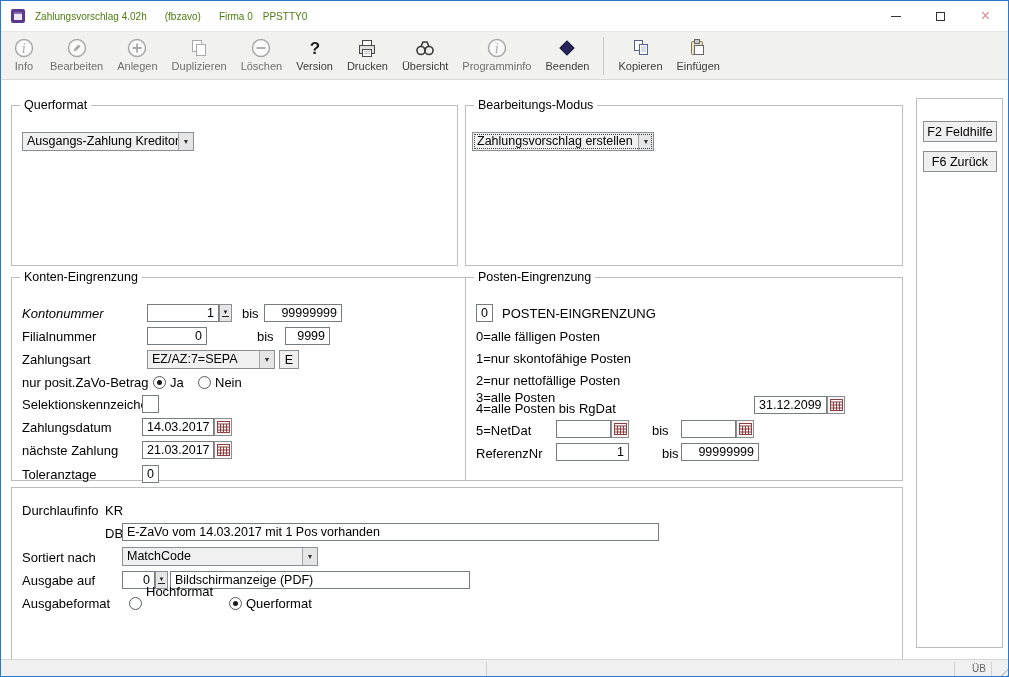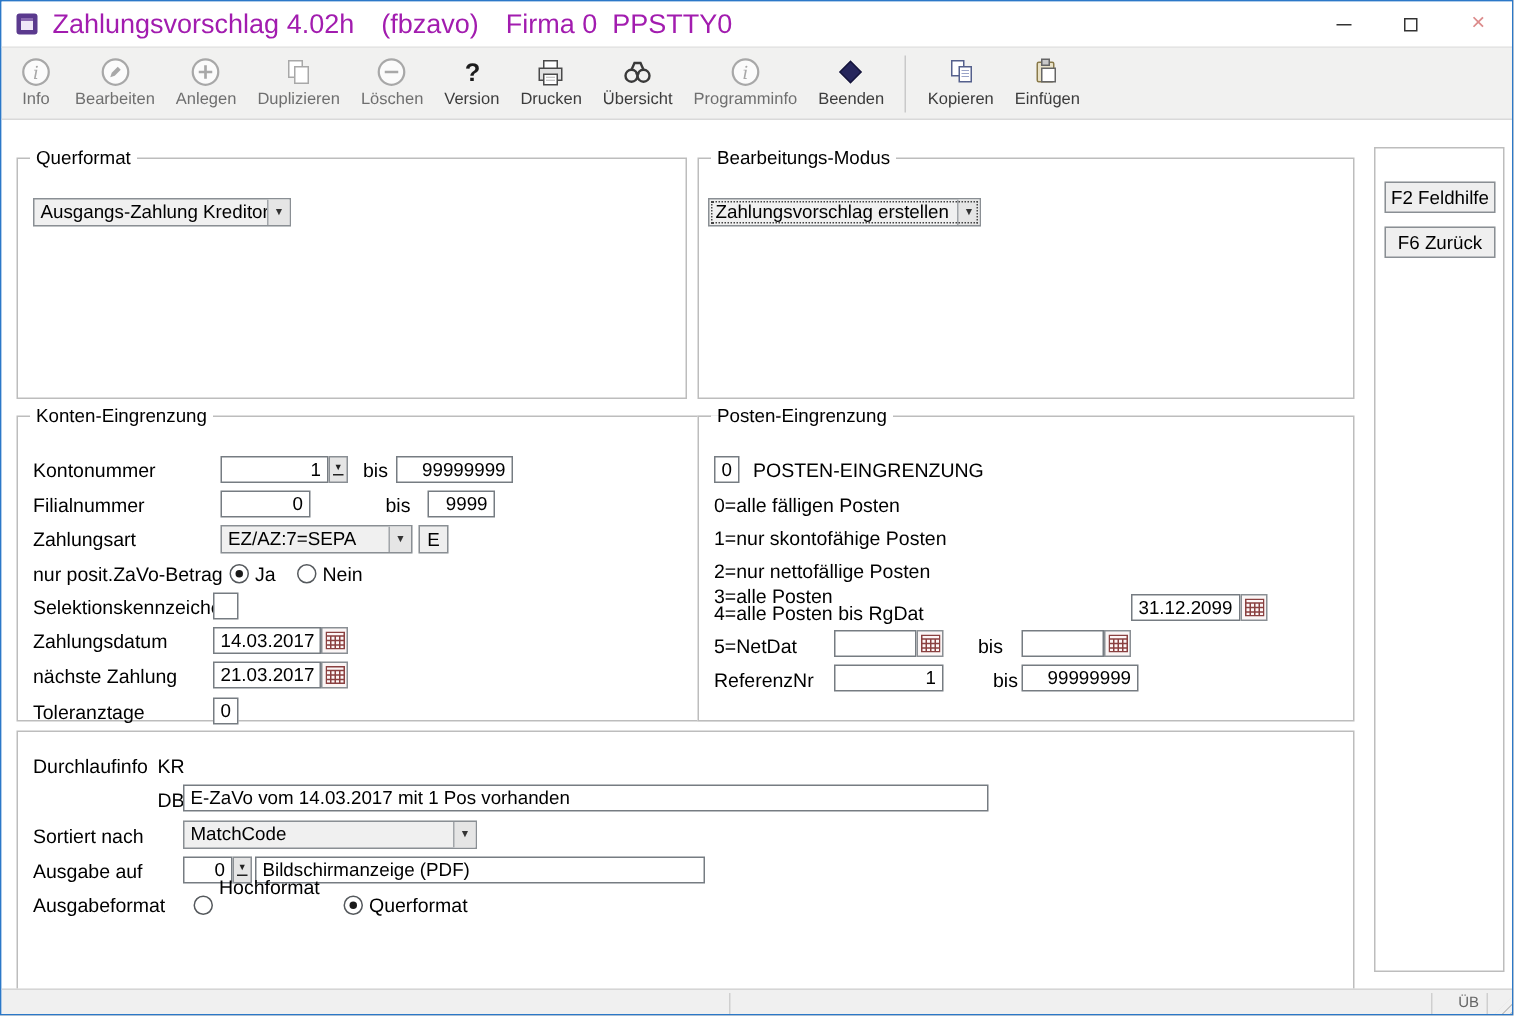--- a/index.html
+++ b/index.html
@@ -2,21 +2,21 @@
 <html><head>
 <meta charset="utf-8">
 <style>
   * { margin:0; padding:0; box-sizing:border-box; }
   body { width:1009px; height:677px; font-family:"Liberation Sans","DejaVu Sans",sans-serif; background:#9a9a9a; }
   .window { position:relative; width:1009px; height:677px; background:#fff; border:1px solid #2b78c8; overflow:hidden; }
 
   
   .titlebar { position:absolute; left:0; top:0; right:0; height:30px; background:#fff; display:flex; align-items:center; padding-left:9px; }
   .app-icon { width:16px; height:16px; margin-right:9px; flex:0 0 auto; }
-  .title-part { font-size:18px; color:#a21caf; margin-right:18px; white-space:nowrap; }
+  .title-part { font-size:10px; color:#4d7c0f; margin-right:18px; white-space:nowrap; }
   .title-part.small-gap { margin-right:10px; }
   .win-controls { margin-left:auto; display:flex; height:100%; }
   .win-btn { width:45px; height:100%; display:flex; align-items:center; justify-content:center; }
   .glyph-min { width:10px; height:1px; background:#333; display:block; }
   .glyph-max { width:9px; height:9px; border:1px solid #333; display:block; }
   .glyph-close { color:#dc8b8b; font-size:16px; line-height:16px; }
 
   
   .toolbar { position:absolute; left:0; top:30px; right:0; height:49px; background:#f1f1f0; border-top:1px solid #e4e4e4; border-bottom:1px solid #d9d9d9; display:flex; align-items:flex-start; padding:3px 4px 0 4px; }
   .tb-item { display:flex; flex-direction:column; align-items:center; padding:1px 7px; gap:0px; }
@@ -209,21 +209,21 @@
       <legend>Bearbeitungs-Modus</legend>
       <div class="combo focused" style="left:6px; top:20px; width:182px;">
         <span class="combo-text">Zahlungsvorschlag erstellen</span>
         <span class="combo-arrow">▼</span>
       </div>
     </fieldset>
 
     <fieldset class="gb" style="left:10px; top:190px; width:529px; height:211px;">
       <legend>Konten-Eingrenzung</legend>
 
-      <span class="lbl" style="left:10px; top:22px;">Kontonummer</span>
+      <span class="lbl" style="left:10px; top:22px;font-style:italic;">Kontonummer</span>
       <div class="tf num" style="left:135px; top:20px; width:72px;">1</div>
       <span class="spin" style="left:207px; top:20px;">
           <span class="spin-arrow">▼</span>
           <span class="spin-line"></span>
         </span>
       <span class="lbl" style="left:230px; top:22px;">bis</span>
       <div class="tf num" style="left:252px; top:20px; width:78px;">99999999</div>
 
       <span class="lbl" style="left:10px; top:45px;">Filialnummer</span>
       <div class="tf num" style="left:135px; top:43px; width:60px;">0</div>

